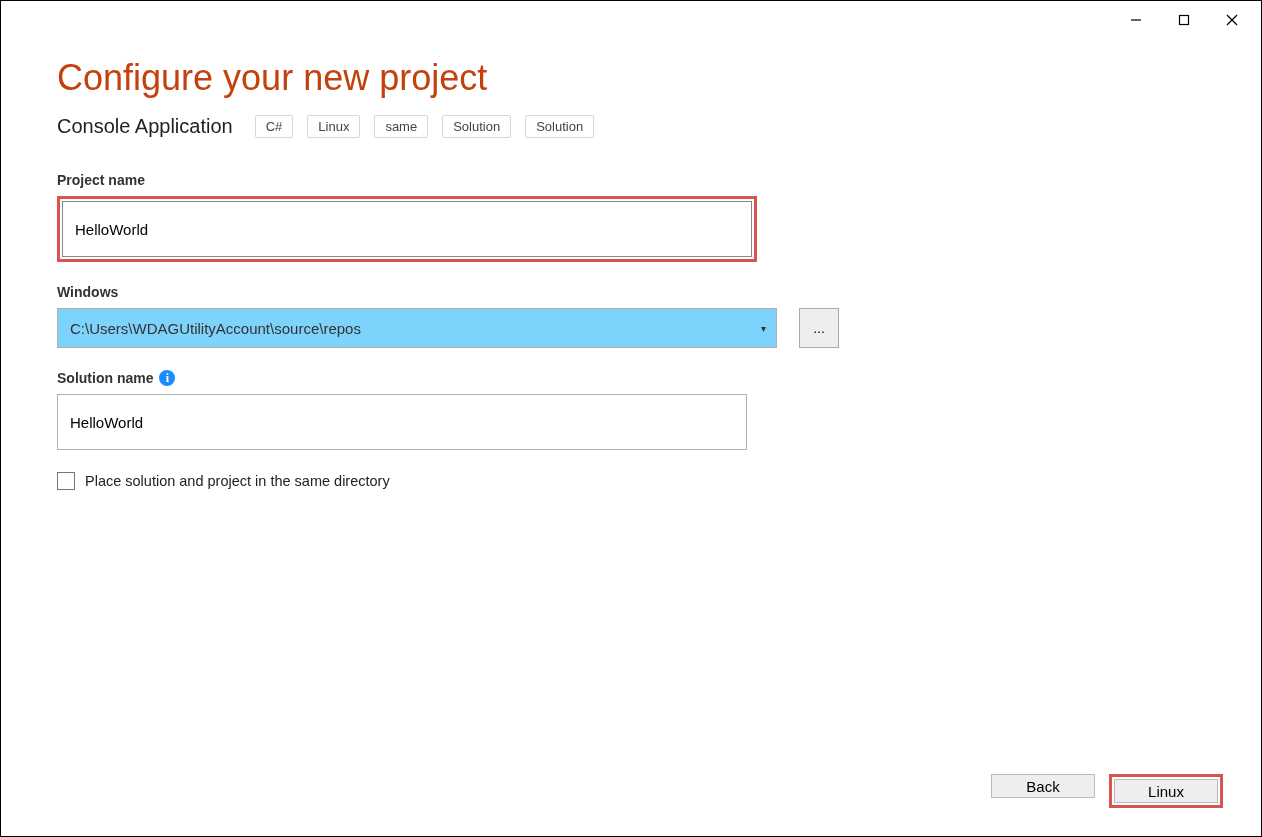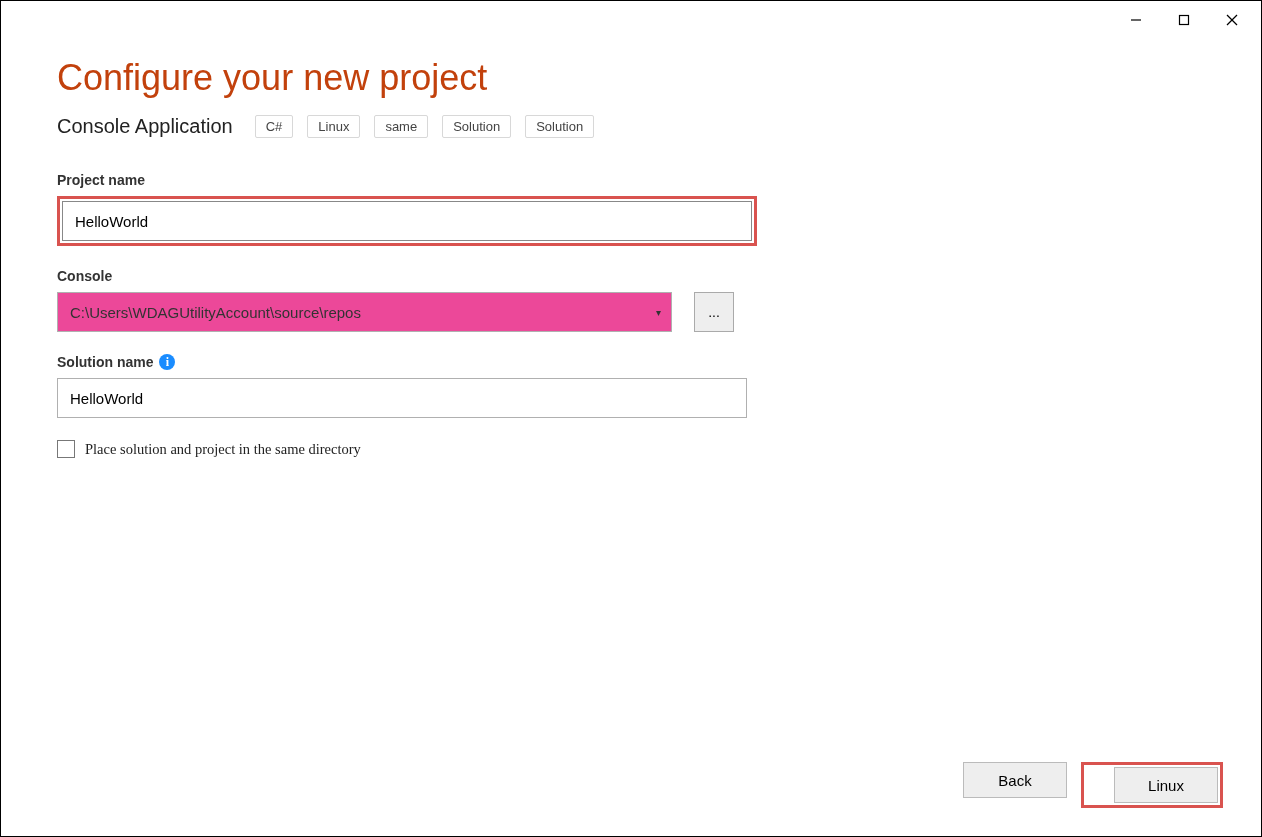--- a/index.html
+++ b/index.html
@@ -76,43 +76,43 @@
       font-size: 12px;
       font-weight: bold;
       font-style: normal;
       display: inline-flex;
       align-items: center;
       justify-content: center;
       font-family: Georgia, serif;
     }
     .text-input {
       width: 690px;
-      height: 40px;
+      height: 56px;
       padding: 0 12px;
       font-size: 15px;
       border: 1px solid #b0b0b0;
       outline: none;
     }
     .highlight-box {
       width: 700px;
       border: 3px solid #d9534f;
       padding: 2px;
     }
     .highlight-box .text-input { width: 100%; border: 1px solid #888; }
     .location-row {
       display: flex;
       align-items: center;
       gap: 22px;
     }
     .combo {
       position: relative;
-      width: 615px;
+      width: 720px;
       height: 40px;
       border: 1px solid #b0b0b0;
-      background: #ec4899;
+      background: #7dd3fc;
       display: flex;
       align-items: center;
       padding: 0 12px;
       font-size: 15px;
       color: #333;
       cursor: pointer;
     }
     .combo-arrow {
       position: absolute;
       right: 10px; top: 50%;
@@ -135,38 +135,37 @@
       align-items: center;
       gap: 10px;
       margin-top: 14px;
     }
     .checkbox {
       width: 18px; height: 18px;
       border: 1px solid #777;
       background: #fff;
       cursor: pointer;
     }
-    .checkbox-label { font-size: 14.5px; color: #222; font-family: Liberation Serif, serif; }
+    .checkbox-label { font-size: 14.5px; color: #222; }
     .footer {
       position: absolute;
       bottom: 28px;
       right: 38px;
       display: flex;
       gap: 14px;
     }
     .footer-btn {
-      width: 104px; height: 36px;
+      width: 104px; height: 24px;
       border: 1px solid #bbb;
       background: #eeeeee;
       font-size: 15px;
       display: flex;
       align-items: center;
       justify-content: center;
       cursor: pointer;
-      margin-left: 28px;
     }
     .next-wrap {
       border: 3px solid #d9534f;
       padding: 2px;
     }
   </style>
 </head>
 <body>
 
 <div class="titlebar">
@@ -201,21 +200,21 @@
   </div>
 
   <div class="field-group">
     <label class="field-label">Project name</label>
     <div class="highlight-box">
       <input class="text-input" type="text" value="HelloWorld" style="">
     </div>
   </div>
 
   <div class="field-group">
-    <label class="field-label">Console</label>
+    <label class="field-label">Windows</label>
     <div class="location-row">
       <div class="combo">
         <span>C:\Users\WDAGUtilityAccount\source\repos</span>
         <span class="combo-arrow">▾</span>
       </div>
       <div class="browse-btn">...</div>
     </div>
   </div>
 
   <div class="field-group">

